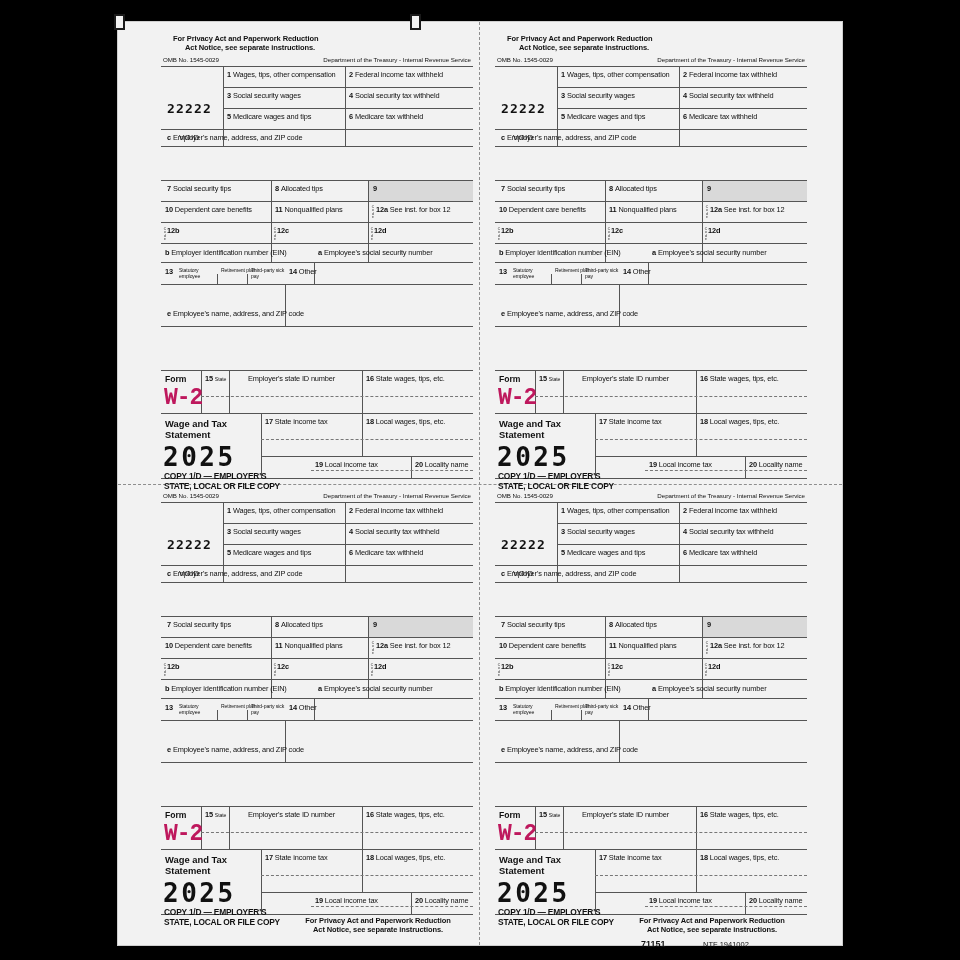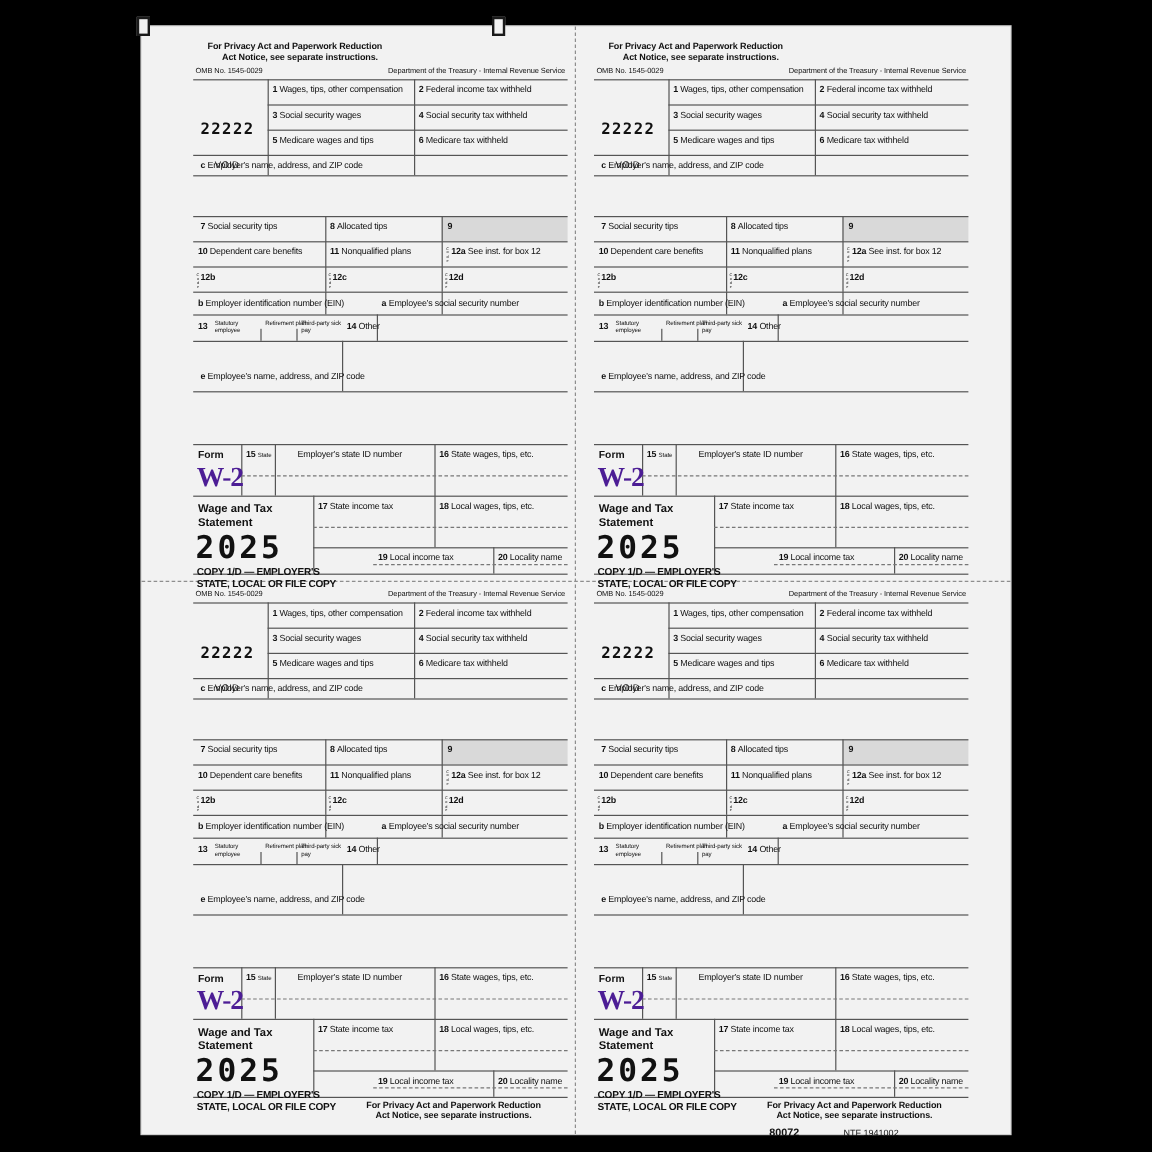--- a/index.html
+++ b/index.html
@@ -54,22 +54,22 @@
   .shade{ position:absolute; background:#d9d9d9; }
 
   .void{ position:absolute; font-size:8px; color:#111; letter-spacing:0.2px; }
 
   .codev{ position:absolute; font-size:3.2px; line-height:3.3px; color:#111;
           width:4px; text-align:center; }
 
   .dash{ position:absolute; border-top:1px dashed #777; height:0; }
 
   .w2lab{ position:absolute; font-size:8.6px; font-weight:bold; color:#111; }
-  .w2big{ position:absolute; font-family:Liberation Serif, serif;
-          font-weight:bold; font-size:23px; color:#4c1d95; letter-spacing:-1px; }
+  .w2big{ position:absolute; font-family:Liberation Mono, monospace;
+          font-weight:bold; font-size:23px; color:#be185d; letter-spacing:-1px; }
   .wts{ position:absolute; font-size:9.4px; font-weight:bold; color:#111; line-height:11px; }
   .yr{ position:absolute; font-family:"DejaVu Sans Mono", monospace; font-weight:bold;
        font-size:26px; color:#111; letter-spacing:2.5px; }
   .copy{ position:absolute; font-size:8.4px; font-weight:bold; color:#111; line-height:9.8px; letter-spacing:-0.2px; }
 
   .footnum{ position:absolute; font-size:9px; font-weight:bold; color:#111; }
   .ntf{ position:absolute; font-size:7.5px; color:#111; }
 </style>
 </head>
 <body>
@@ -491,18 +491,18 @@
       <div class="bxlab" style="left:110px; top:369px;"><b>17</b>&nbsp;<span>State income tax</span></div>
       <div class="bxlab" style="left:211px; top:369px;"><b>18</b>&nbsp;<span>Local wages, tips, etc.</span></div>
       <div class="bxlab" style="left:160px; top:412px;"><b>19</b>&nbsp;<span>Local income tax</span></div>
       <div class="bxlab" style="left:260px; top:412px;"><b>20</b>&nbsp;<span>Locality name</span></div>
 
       <div class="privacy" style="left:128px; top:432px; text-align:center; width:190px;">
         <span>For Privacy Act and Paperwork Reduction</span>
         <span class="l2" style="padding-left:0;">Act Notice, see separate instructions.</span>
       </div>
 
-      <div class="footnum" style="left:152px; top:455px;">80072</div>
+      <div class="footnum" style="left:152px; top:455px;">71151</div>
       <div class="ntf" style="left:214px; top:456px;">NTF 1941002</div>
     </div>
   </div>
 
 </div>
 
 </body></html>

